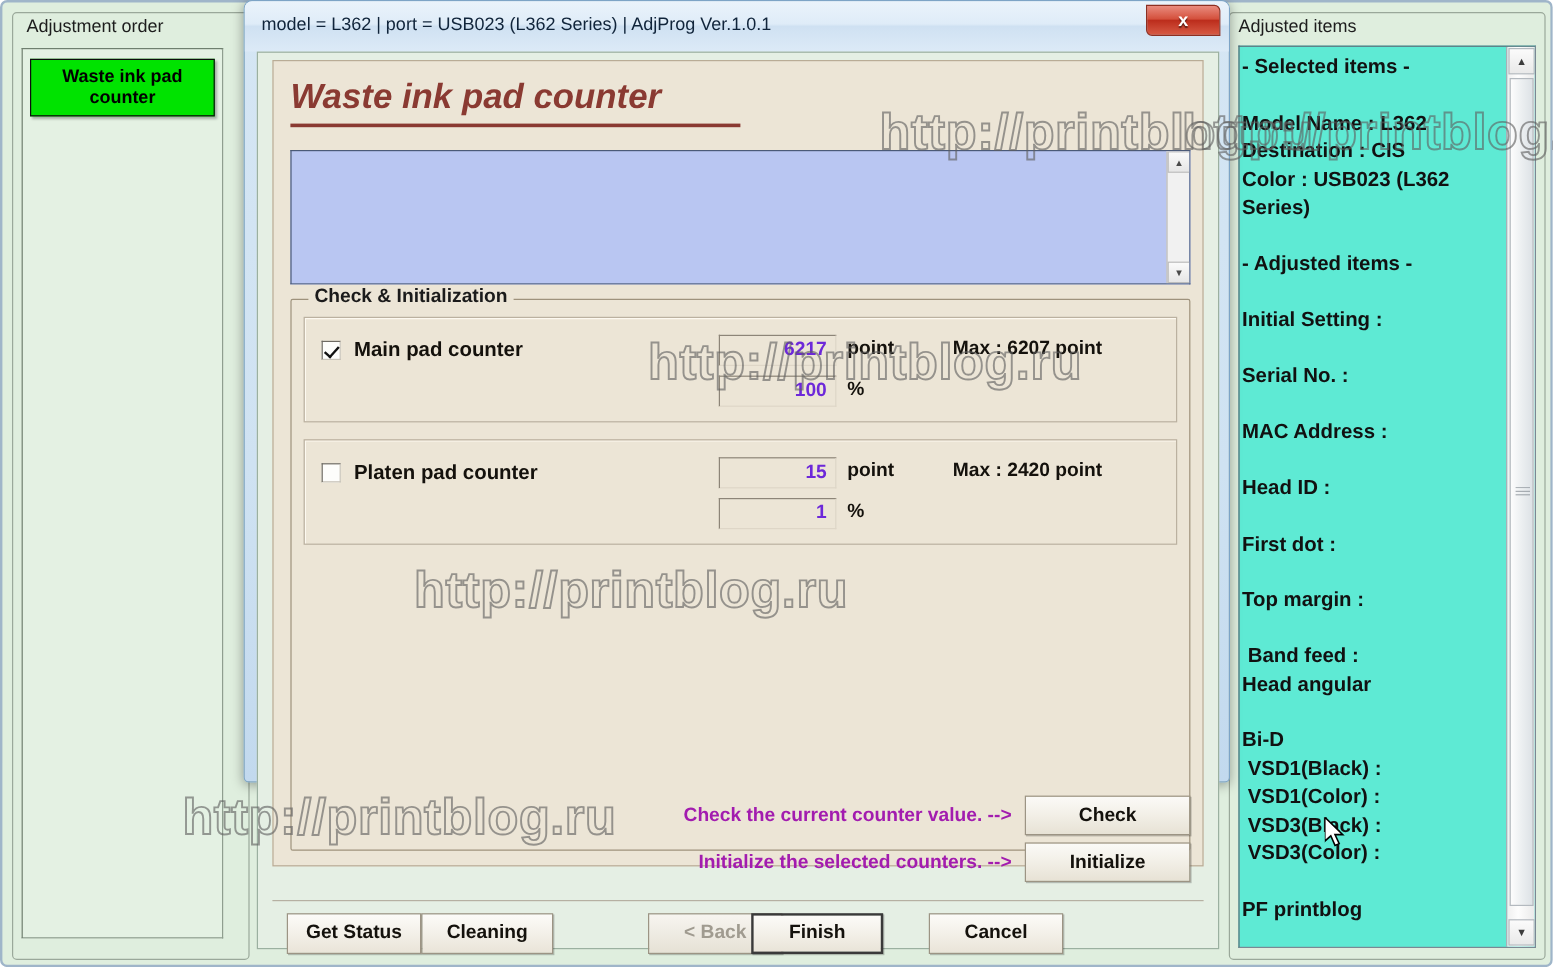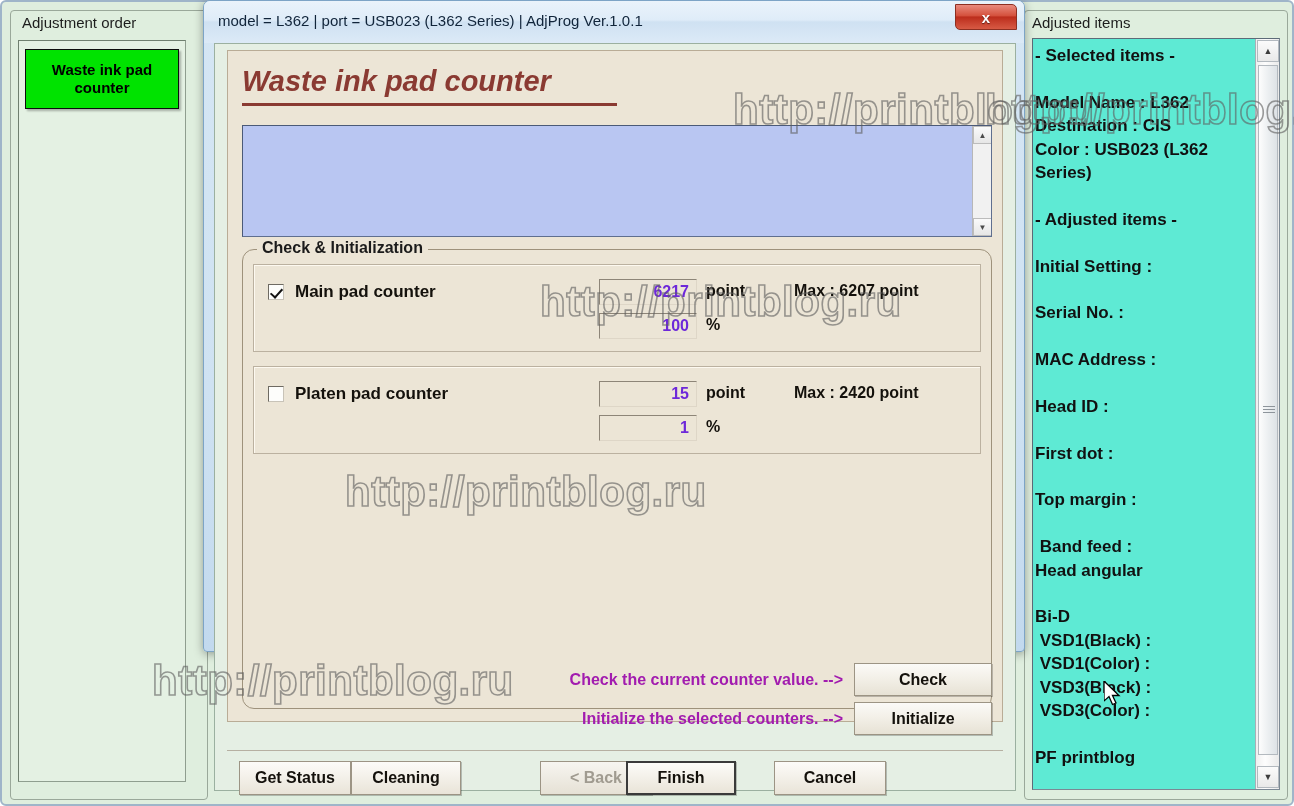--- a/index.html
+++ b/index.html
@@ -55,21 +55,21 @@
     width: 168px; height: 742px;
     background: #e4f1e3;
     border: 1px solid #8f9e8f;
     border-top-color: #6f7f6f;
     border-left-color: #6f7f6f;
   }
 
   #waste-ink-pad-item {
     position: absolute;
     left: 6px; top: 8px;
-    width: 154px; height: 60px;
+    width: 154px; height: 48px;
     background: #00e300;
     border: 1px solid #0d0d0d;
     box-shadow: 2px 2px 2px rgba(0,0,0,.28);
     display: flex;
     align-items: center;
     justify-content: center;
     text-align: center;
     font-size: 15px;
     font-weight: bold;
     color: #000;
@@ -244,21 +244,21 @@
   }
   .log-sb-arrow.up { top: 0; }
   .log-sb-arrow.down { bottom: 0; }
 
   
   #check-init-group {
     position: absolute;
     left: 14px; top: 198px;
     width: 750px; height: 460px;
     border: 1px solid #9e927c;
-    border-radius: 12px;
+    border-radius: 2px;
   }
   #check-init-legend {
     position: absolute;
     left: 14px; top: -11px;
     padding: 0 5px;
     background: #ece5d6;
     font-size: 16px;
     font-weight: bold;
     color: #1b1b1b;
     white-space: nowrap;

